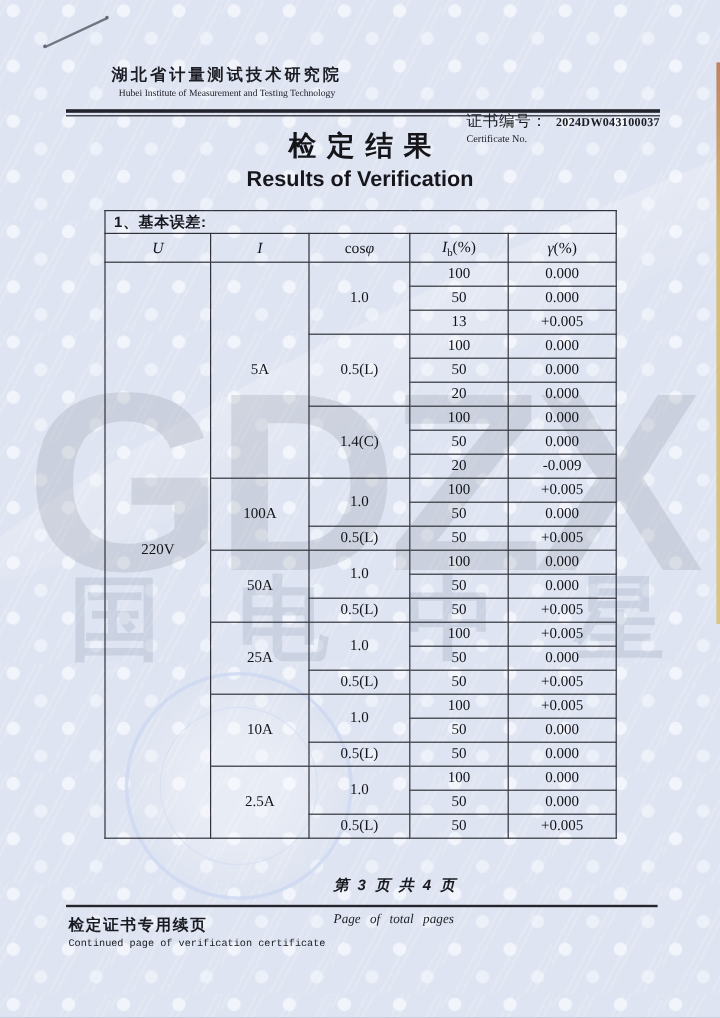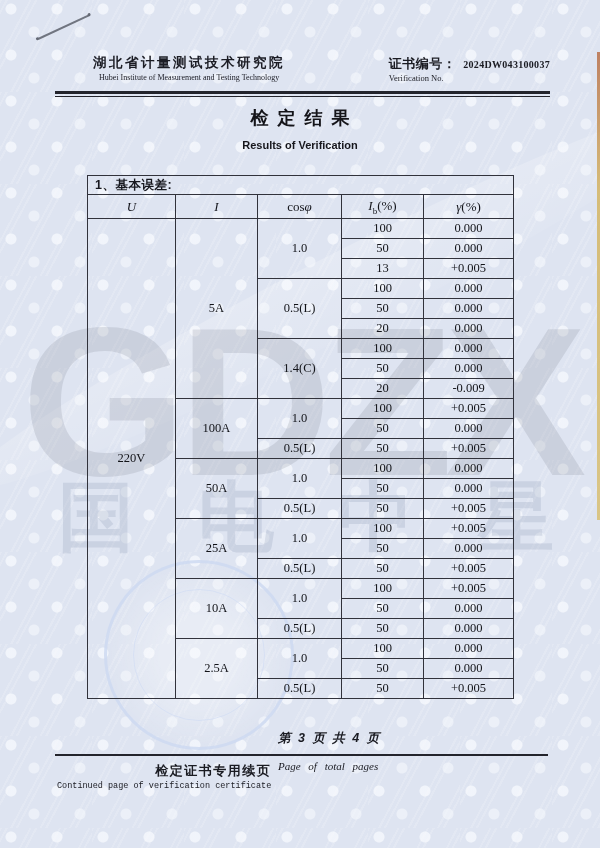--- a/index.html
+++ b/index.html
@@ -36,45 +36,45 @@
   .pen-mark::before{left:-2px;top:-1px;}
   .pen-mark::after{right:-2px;top:-1px;}
   .edge-strip{position:absolute;right:0;top:52px;width:3px;height:468px;
     background:linear-gradient(#b6683f,#d3b25a 30%,#d8bd6b);opacity:.8;}
   
   .hdr{position:absolute;left:56px;top:54px;right:50px;display:flex;justify-content:space-between;z-index:2;}
   .inst-cn{font-weight:bold;font-size:13.5px;letter-spacing:2.5px;color:#1b1c24;margin-left:37px;}
   .inst-en{font-family:"Liberation Serif",serif;font-size:8px;margin-top:1px;color:#20212a;padding-left:43px;}
   .cert{margin-top:1px;}
   .cert-line{display:flex;align-items:baseline;gap:7px;}
-  .cert-label-cn{font-weight:bold;font-size:13px;letter-spacing:.5px;}
+  .cert-label-cn{font-weight:normal;font-size:13px;letter-spacing:.5px;margin-top:37px;}
   .cert-number{font-family:"Liberation Serif",serif;font-weight:bold;font-size:10px;letter-spacing:.3px;text-align:center;}
   .cert-label-en{font-family:"Liberation Serif",serif;font-size:8.5px;margin-top:0;}
   .double-rule{position:absolute;left:55px;right:50px;top:91px;height:2px;
     border-top:3px solid #23242c;border-bottom:1.5px solid #23242c;z-index:2;}
   .title-cn{position:absolute;left:0;top:106px;width:100%;text-align:center;
-    font-weight:bold;font-size:18px;letter-spacing:9px;text-indent:9px;color:#141419;z-index:2;}
+    font-weight:bold;font-size:23px;letter-spacing:9px;text-indent:9px;color:#141419;z-index:2;}
   .title-en{position:absolute;left:0;top:139px;width:100%;text-align:center;
-    font-weight:bold;font-size:11px;color:#16161c;z-index:2;}
+    font-weight:bold;font-size:18px;color:#16161c;z-index:2;}
   
   table.results{position:absolute;left:87px;top:175px;width:426px;border-collapse:collapse;
     table-layout:fixed;z-index:2;}
   table.results td,table.results th{border:1.5px solid #31323b;padding:0;text-align:center;
     vertical-align:middle;background:transparent;}
   tr.cap-row td{height:18px;text-align:left;padding-left:7px;font-weight:bold;font-size:12.5px;
     letter-spacing:.5px;color:#17181f;margin-left:28px;}
   tr.col-row th{height:23px;font-family:"Liberation Serif",serif;font-size:13px;font-weight:normal;color:#14151b;}
   tr.col-row th i{font-style:italic;}
   tr.col-row th sub{font-size:9px;}
   tbody tr{height:20px;}
   tbody td{font-family:"Liberation Serif",serif;font-size:12.5px;color:#121318;}
   
   .footer-rule{position:absolute;left:55px;right:52px;top:754px;border-top:2.5px solid #23242c;z-index:2;}
   .footer-left{position:absolute;left:57px;top:762px;z-index:2;}
-  .footer-left-cn{font-weight:bold;font-size:13px;letter-spacing:1.5px;text-align:right;}
+  .footer-left-cn{font-weight:bold;font-size:13px;letter-spacing:1.5px;}
   .footer-left-en{font-family:Liberation Mono, monospace;font-size:8.5px;margin-top:1px;}
   .footer-center{position:absolute;left:278px;top:730px;z-index:2;font-style:italic;}
   .footer-page-cn{font-weight:bold;font-size:12.5px;letter-spacing:2px;}
   .footer-page-en{font-family:"Liberation Serif",serif;font-size:11px;word-spacing:5px;margin-top:13px;}
 </style>
 </head>
 <body>
 
 <div class="page">
 
@@ -87,21 +87,21 @@
   <div class="hdr">
     <div>
       <div class="inst-cn">湖北省计量测试技术研究院</div>
       <div class="inst-en">Hubei Institute of Measurement and Testing Technology</div>
     </div>
     <div class="cert">
       <div class="cert-line">
         <span class="cert-label-cn">证书编号：</span>
         <span class="cert-number">2024DW043100037</span>
       </div>
-      <div class="cert-label-en">Verification No.</div>
+      <div class="cert-label-en">Certificate No.</div>
     </div>
   </div>
   <div class="double-rule"></div>
 
   <div class="title-cn">检定结果</div>
   <div class="title-en">Results of Verification</div>
 
   <table class="results">
     <colgroup>
       <col style="width:88px">

